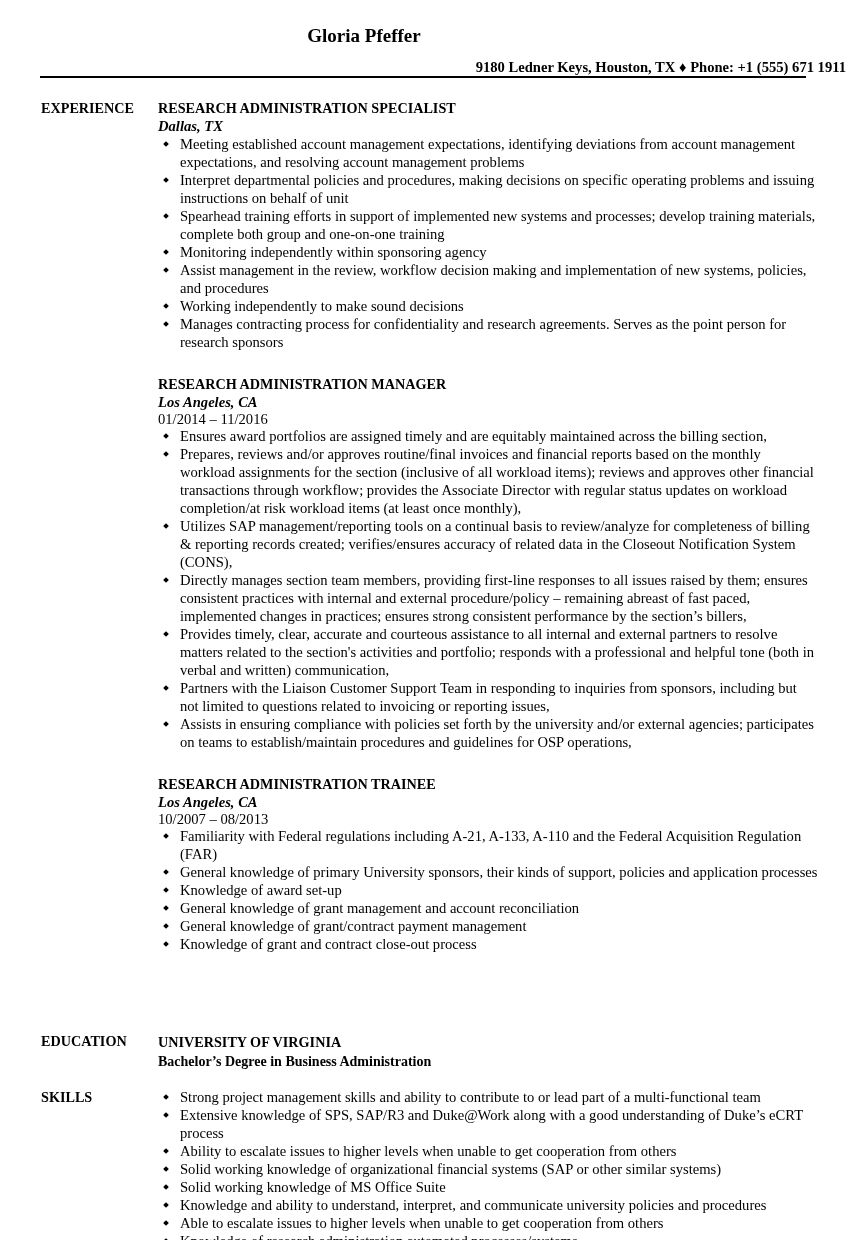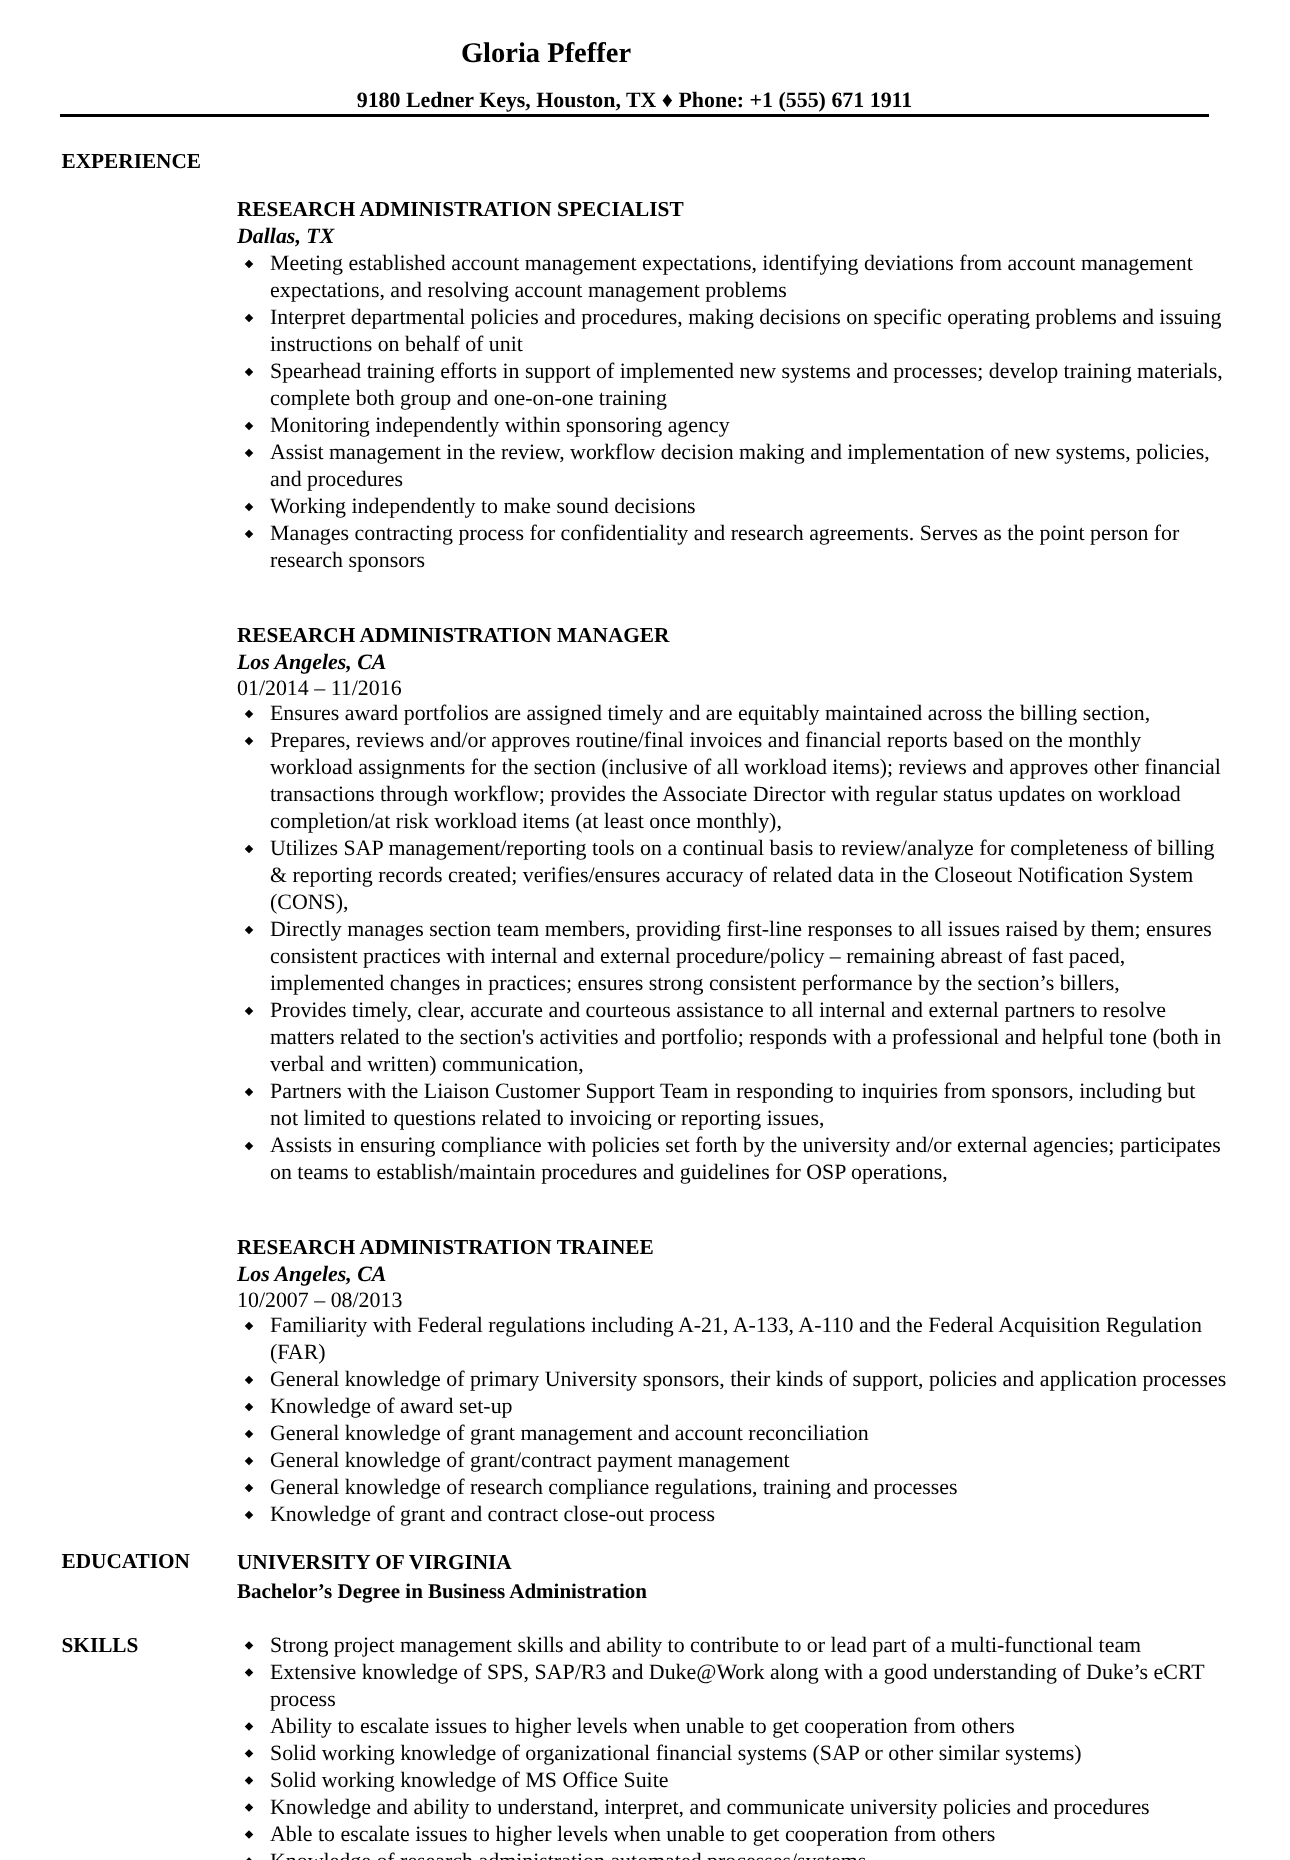--- a/index.html
+++ b/index.html
@@ -6,33 +6,33 @@
     body {
       width: 860px; height: 1240px; overflow: hidden; position: relative;
       font-family: "Liberation Serif", "DejaVu Serif", serif;
       color: #000; font-size: 14.6px; line-height: 18px;
     }
     .name {
       position: absolute; top: 24px; left: 0; width: 728px; text-align: center;
       font-weight: bold; font-size: 19px; line-height: 24px;
     }
     .contact {
-      position: absolute; top: 58px; left: 0; width: 846px; text-align: center;
+      position: absolute; top: 58px; left: 0; width: 846px; text-align: right;
       font-weight: bold; font-size: 14.6px; line-height: 18px;
     }
     .rule {
       position: absolute; top: 76px; left: 40px; width: 766px; height: 2px; background: #000;
     }
     .section { position: absolute; left: 0; width: 860px; }
     .section-label {
       position: absolute; left: 41px; top: 0;
       font-weight: bold; font-size: 14.2px; line-height: 18px;
     }
     .section-body { position: absolute; left: 158px; top: 0; width: 660px; }
-    .job { margin-bottom: 24px; margin-top: 32px; }
+    .job { margin-bottom: 24px; }
     .job-title { font-weight: bold; font-size: 14.2px; line-height: 18px; }
     .job-loc { font-weight: bold; line-height: 18px; font-style: italic; }
     .job-dates { line-height: 16px; }
     ul { margin: 0; padding: 0; list-style: none; }
     li { position: relative; padding-left: 22px; line-height: 18px; }
     li::before {
       content: ""; position: absolute; left: 6px; top: 7px;
       width: 4px; height: 4px; background: #000; transform: rotate(45deg);
     }
     .edu-school { font-weight: bold; font-size: 14.2px; line-height: 20px; }
@@ -81,21 +81,20 @@
     <div class="job">
       <div class="job-title">RESEARCH ADMINISTRATION TRAINEE</div>
       <div class="job-loc">Los Angeles, CA</div>
       <div class="job-dates">10/2007 – 08/2013</div>
       <ul>
         <li>Familiarity with Federal regulations including A-21, A-133, A-110 and the Federal Acquisition Regulation (FAR)</li>
         <li>General knowledge of primary University sponsors, their kinds of support, policies and application processes</li>
         <li>Knowledge of award set-up</li>
         <li>General knowledge of grant management and account reconciliation</li>
         <li>General knowledge of grant/contract payment management</li>
-        <li>General knowledge of research compliance regulations, training and processes</li>
         <li>Knowledge of grant and contract close-out process</li>
       </ul>
     </div>
 
   </div>
 </div>
 
 <div class="section" style="top:1032px;">
   <div class="section-label">EDUCATION</div>
   <div class="section-body">

